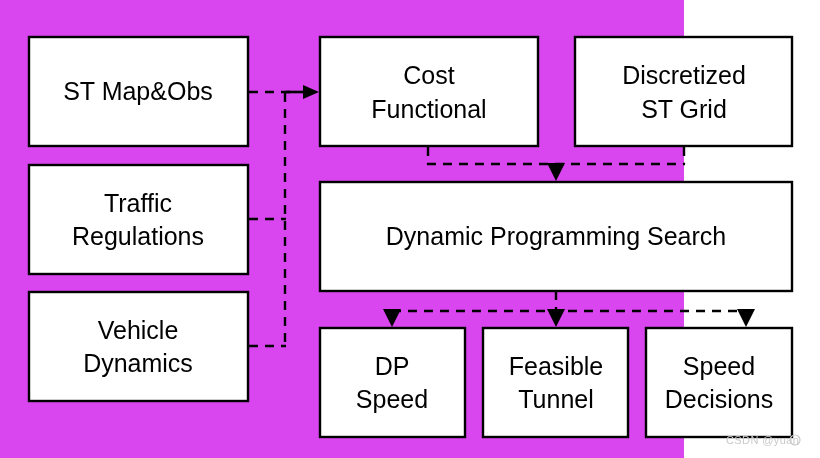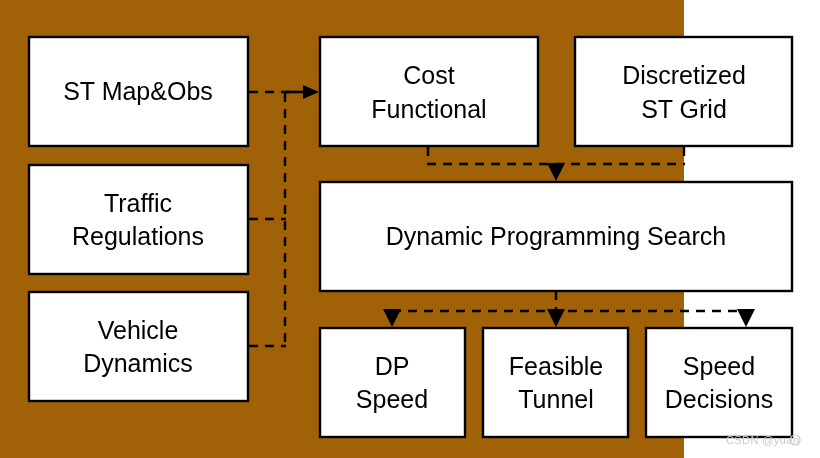--- a/index.html
+++ b/index.html
@@ -10,21 +10,21 @@
   body {
     width: 820px;
     height: 458px;
     overflow: hidden;
     font-family: "Liberation Sans", sans-serif;
   }
   #diagram-root {
     position: relative;
     width: 684px;
     height: 458px;
-    background: #a16207;
+    background: #d946ef;
   }
   svg#flow-svg {
     position: absolute;
     left: 0;
     top: 0;
     width: 820px;
     height: 458px;
     display: block;
   }
   .node-rect {

